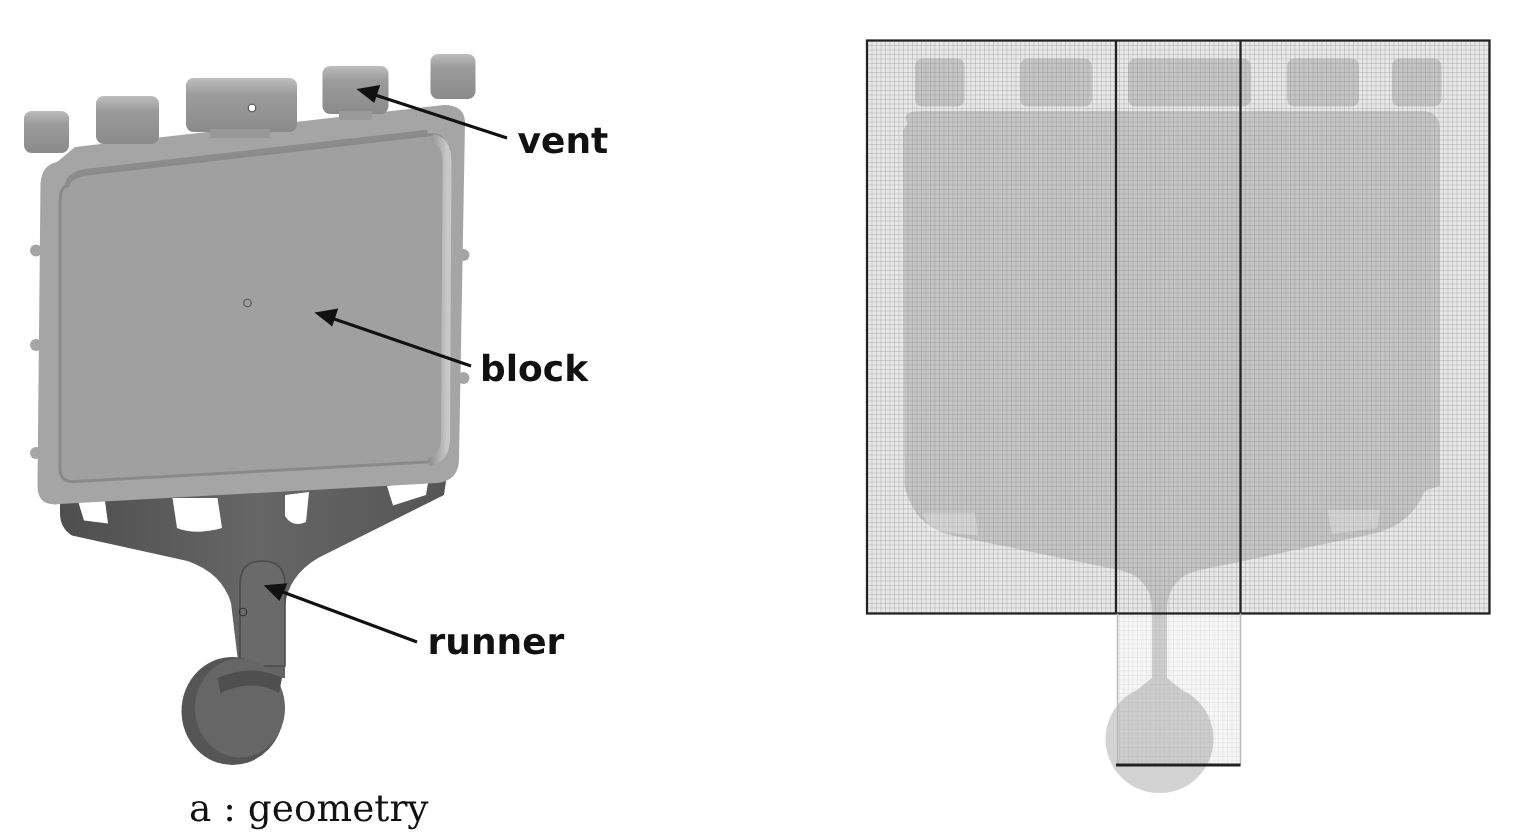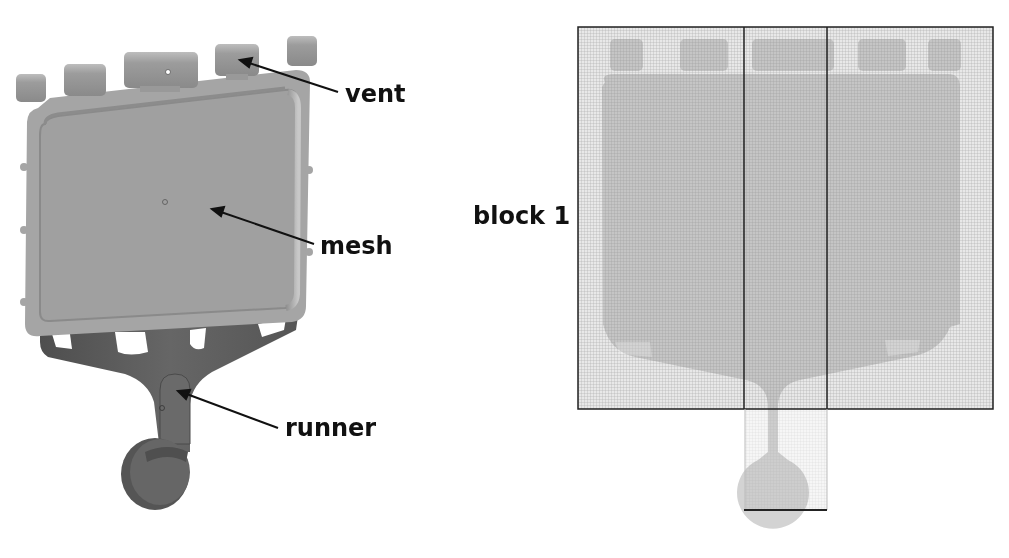--- a/index.html
+++ b/index.html
@@ -76,22 +76,23 @@
       <line x1="338" y1="80" x2="246" y2="50"></line>
       <polygon points="240,48 252,46 249,55"></polygon>
       <line x1="314" y1="232" x2="218" y2="199"></line>
       <polygon points="212,197 224,195 221,204"></polygon>
       <line x1="278" y1="416" x2="184" y2="381"></line>
       <polygon points="178,379 190,378 186,387"></polygon>
     </g>
   </svg>
 
   <div class="label-bold" style="left:345px; top:68px;">vent</div>
-  <div class="label-bold" style="left:320px; top:220px;">mesh</div>
+  <div class="label-bold" style="left:320px; top:220px;">block</div>
   <div class="label-bold" style="left:285px; top:402px;">runner</div>
+  <div class="caption" style="left:126px; top:512px;">a : geometry</div>
 </div>
 
 <div class="panel" id="panel-b">
   <svg width="539" height="558" viewBox="0 0 539 558">
     <defs>
       <pattern id="mesh" width="3" height="3" patternUnits="userSpaceOnUse">
         <rect width="3" height="3" fill="#e8e8e8"></rect>
         <path d="M 3 0 L 0 0 0 3" fill="none" stroke="#a8a8a8" stroke-width="0.6"></path>
       </pattern>
       <pattern id="meshFine" width="3" height="3" patternUnits="userSpaceOnUse">
@@ -120,14 +121,13 @@
     <g fill="none" stroke="#222" stroke-width="1.5">
       <rect x="108" y="15" width="415" height="382"></rect>
       <line x1="274" y1="15" x2="274" y2="397"></line>
       <line x1="357" y1="15" x2="357" y2="397"></line>
       <line x1="275" y1="397" x2="275" y2="498" stroke="#bbb" stroke-width="1"></line>
       <line x1="357" y1="397" x2="357" y2="498" stroke="#bbb" stroke-width="1"></line>
     </g>
     <line x1="274" y1="498" x2="357" y2="498" stroke="#222" stroke-width="2"></line>
   </svg>
 
-  <div class="label-bold" style="left:3px; top:190px;">block 1</div>
 </div>
 
 </body></html>

